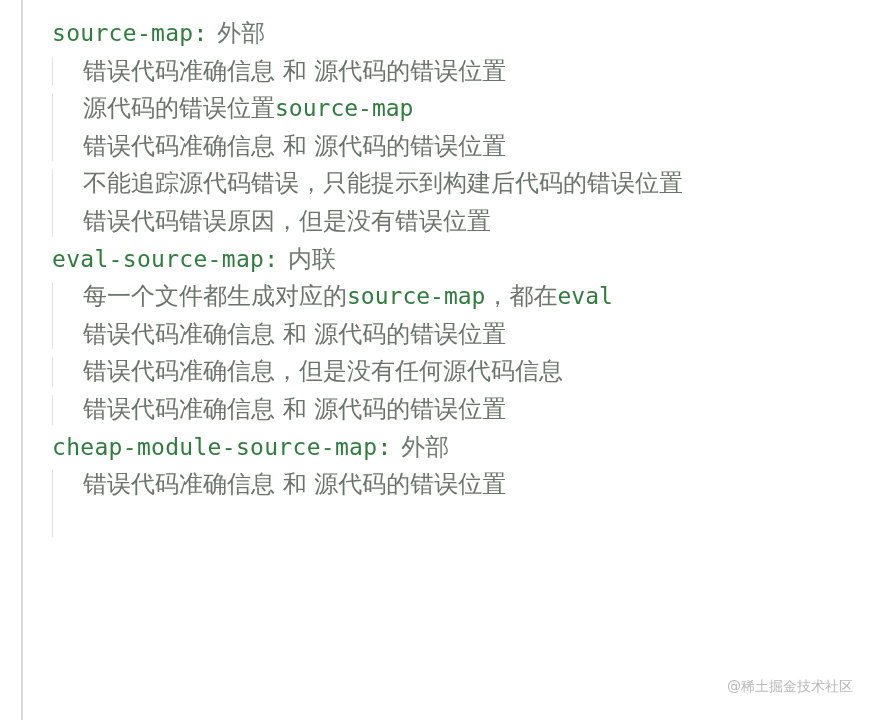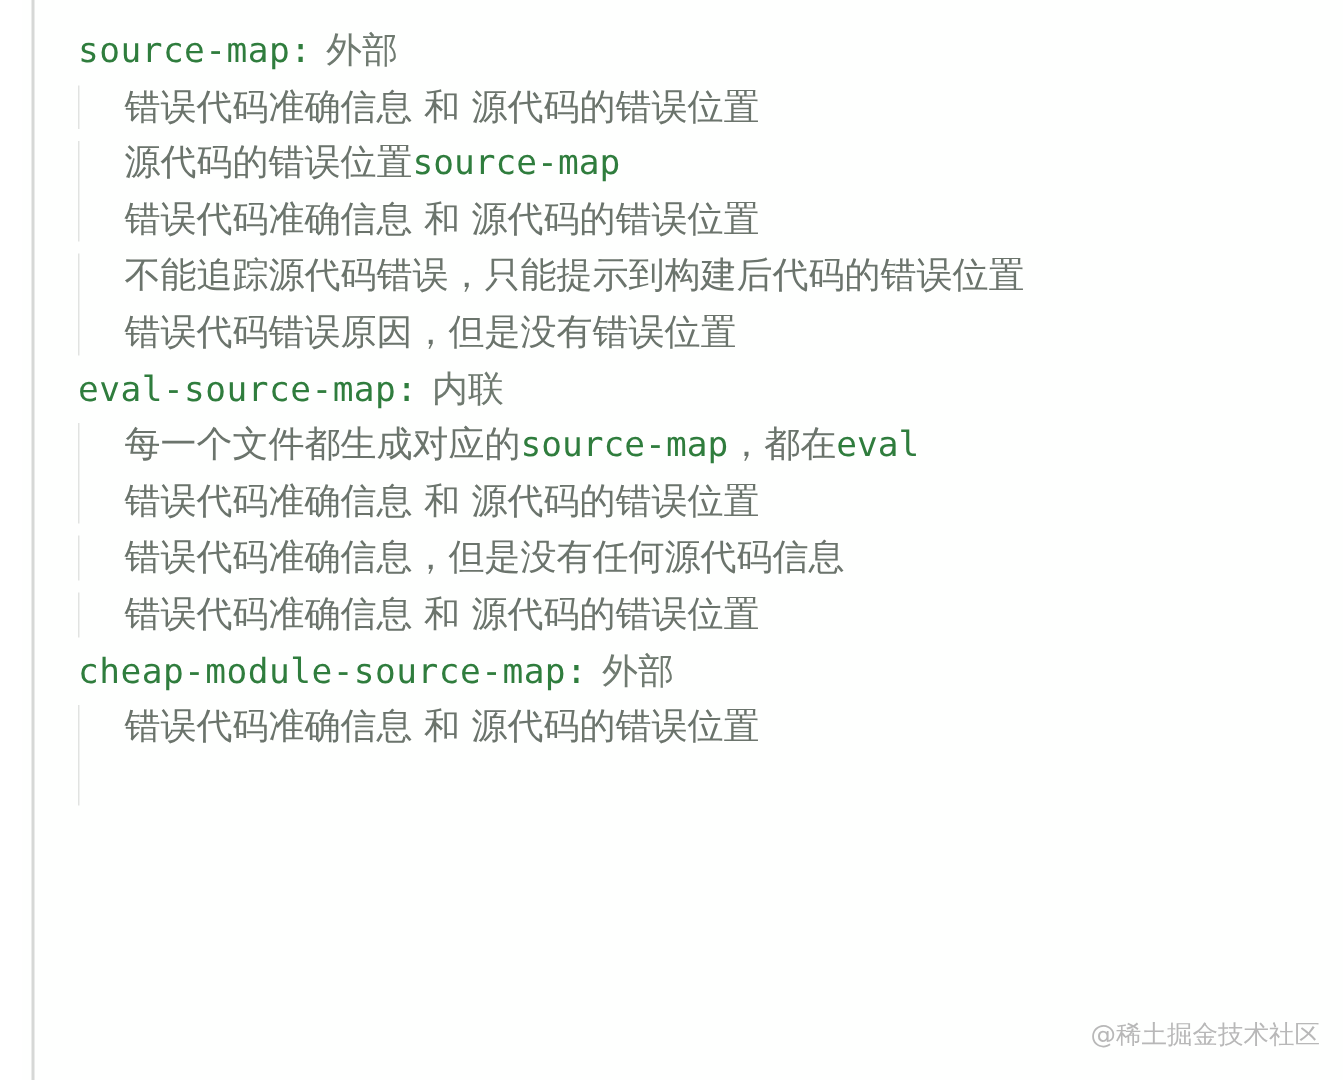--- a/index.html
+++ b/index.html
@@ -80,21 +80,21 @@
     left: 37px;
     top: 4px;
     bottom: 4px;
     width: 1px;
     background: #e1e3e1;
   }
   .watermark {
     position: absolute;
     left: 712px;
     top: 678px;
-    font-size: 17px;
+    font-size: 14px;
     color: #b8b8b8;
     white-space: nowrap;
   }
 </style>
 </head>
 <body>
 
 <div class="editor">
   <div class="left-border"></div>
 

